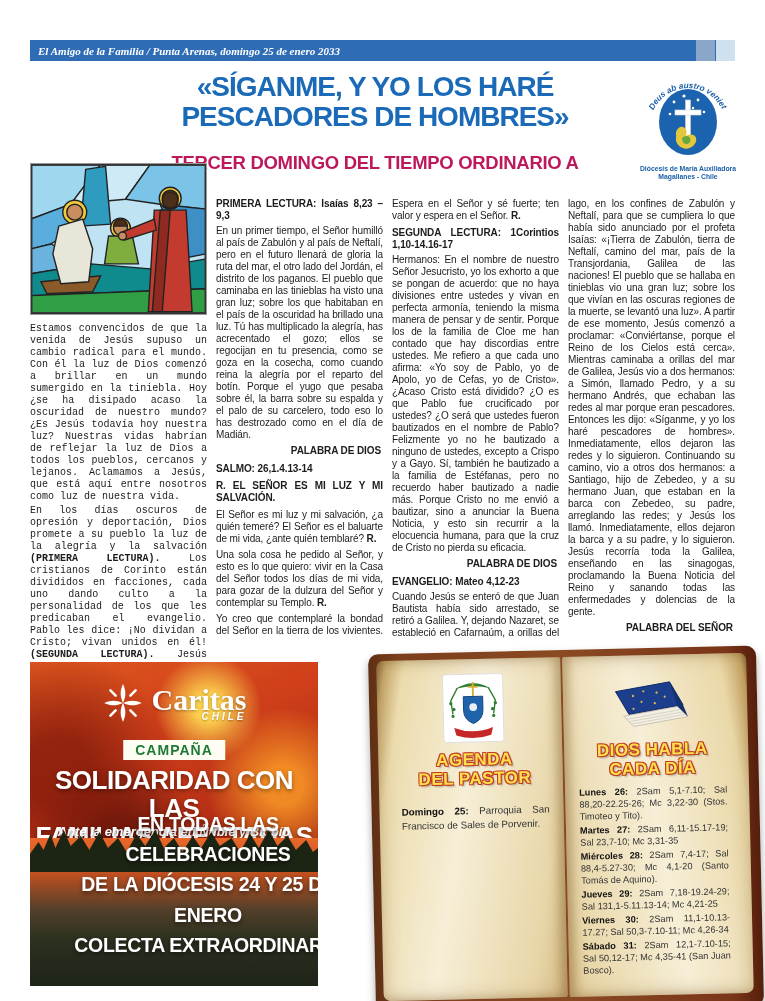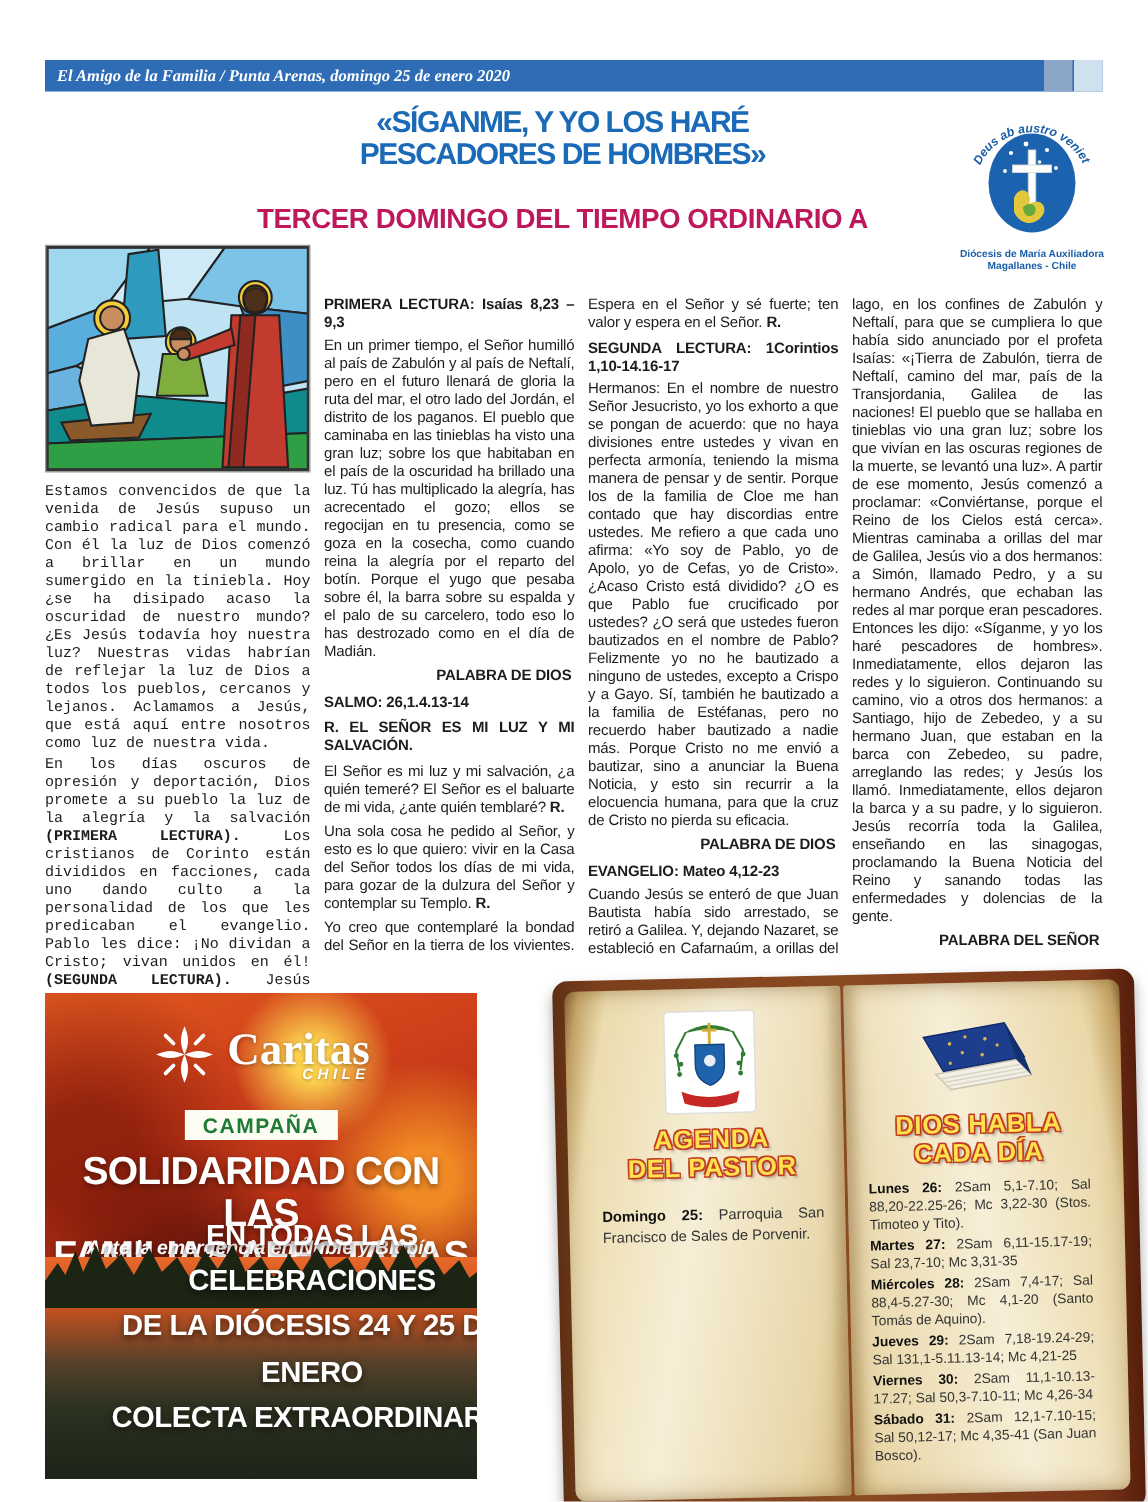--- a/index.html
+++ b/index.html
@@ -10,21 +10,21 @@
   
   .masthead{left:30px;top:40px;width:705px;height:21px;background:#2e6db6;display:flex;align-items:center;}
   .masthead-text{font-family:"Liberation Serif",serif;font-style:italic;font-weight:bold;
                  color:#fff;font-size:11px;padding-left:8px;}
   .masthead .sq{position:absolute;top:0;height:21px;width:19px;}
   .sq1{right:20px;background:#8aa6c9;}
   .sq2{right:0;background:#cfe0ee;}
 
   
   .title-block{left:140px;top:72px;width:470px;text-align:center;}
-  .title-line{font-size:20px;font-weight:bold;color:#1a6ab8;line-height:1.07;letter-spacing:-1px;}
+  .title-line{font-size:28px;font-weight:bold;color:#1a6ab8;line-height:1.07;letter-spacing:-1px;}
   .subtitle{font-size:18.5px;font-weight:bold;color:#be185d;margin-top:20px;letter-spacing:-0.3px;}
 
   
   .diocese-logo{left:638px;top:68px;width:100px;text-align:center;}
   .logo-caption{font-size:6.8px;color:#1b5fa8;font-weight:bold;line-height:1.25;margin-top:1px;}
 
   
   .columns{left:30px;top:163px;width:705px;height:497px;display:flex;overflow:hidden;}
   .col-intro{width:177px;margin-right:9px;font-size:10px;line-height:1.2;text-align:justify;font-family:Liberation Mono, monospace;}
   .col-intro p{margin:0 0 2px 0;}
@@ -81,21 +81,21 @@
     text-shadow:-1px -1px 0 #c23b22,1px -1px 0 #c23b22,-1px 1px 0 #c23b22,1px 1px 0 #c23b22,2px 2px 2px rgba(0,0,0,.3);}
   .agenda-entry{margin-top:16px;font-size:9.8px;line-height:1.35;text-align:justify;color:#333;}
   .agenda-entry b,.week-entry b{color:#111;}
   .week-list{margin-top:8px;}
   .week-entry{margin:0 0 2px 0;font-size:9.2px;line-height:1.3;text-align:justify;color:#333;}
 </style>
 </head>
 <body>
 
 <div class="abs masthead">
-  <span class="masthead-text">El Amigo de la Familia / Punta Arenas, domingo 25 de enero 2020</span>
+  <span class="masthead-text">El Amigo de la Familia / Punta Arenas, domingo 25 de enero 2033</span>
   <span class="sq sq1"></span>
   <span class="sq sq2"></span>
 </div>
 
 <div class="abs title-block">
   <div class="title-line">«SÍGANME, Y YO LOS HARÉ</div>
   <div class="title-line">PESCADORES DE HOMBRES»</div>
   <div class="subtitle">TERCER DOMINGO DEL TIEMPO ORDINARIO A</div>
 </div>
 

